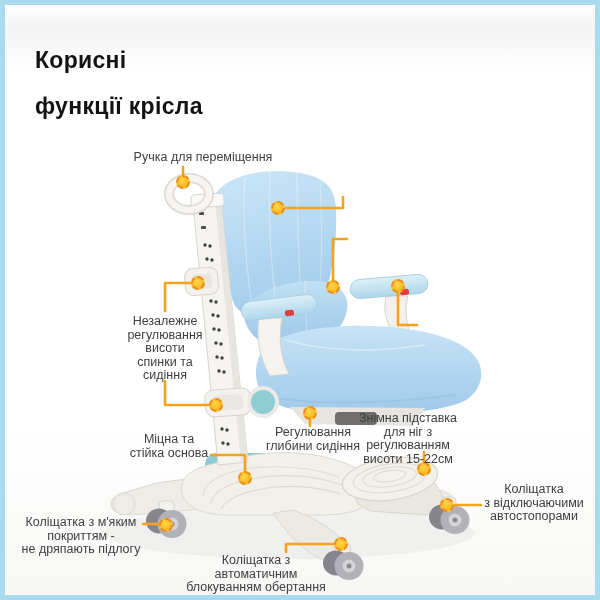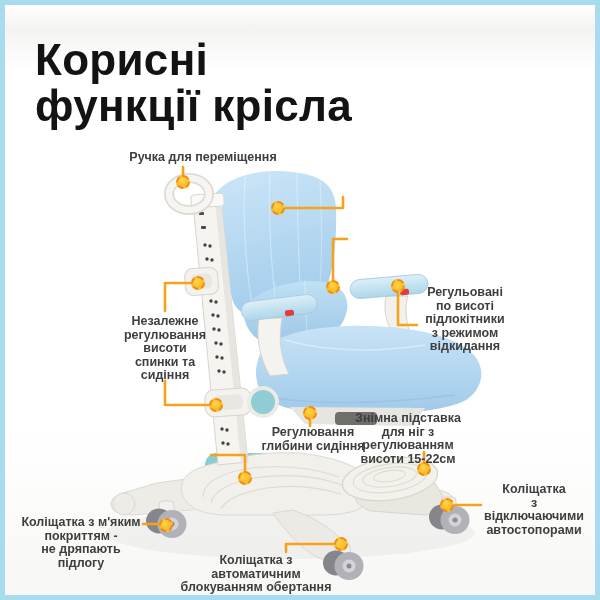--- a/index.html
+++ b/index.html
@@ -7,27 +7,27 @@
     position:relative;
     width:600px;height:600px;
     box-sizing:border-box;
     border:5px solid #a9dbef;
     background:linear-gradient(180deg,#ffffff 0%,#f3f3f2 4%,#ffffff 11%,#ffffff 72%,#f7f7f5 100%);
     overflow:hidden;
     font-family:"Liberation Sans", sans-serif;
   }
   .title{
     position:absolute;left:30px;top:32px;
-    font-size:44px;line-height:46px;font-weight:800;
+    font-size:23px;line-height:46px;font-weight:800;
     color:#131313;letter-spacing:.3px;white-space:pre-line;
   }
   .layer{position:absolute;left:0;top:0;width:600px;height:600px;pointer-events:none;}
   .callout{
     position:absolute;
-    font-size:12.5px;line-height:13.5px;font-weight:700;
+    font-size:12.5px;line-height:13.5px;font-weight:400;
     color:#3e3e3e;text-align:center;white-space:pre-line;
   }
   .c-handle{left:118px;top:146px;width:160px;}
   .c-backrest{left:277px;top:151px;width:132px;}
   .c-lumbar{left:330px;top:215px;width:140px;}
   .c-armrests{left:400px;top:281px;width:120px;}
   .c-independent{left:100px;top:310px;width:120px;}
   .c-base{left:106px;top:428px;width:116px;}
   .c-depth{left:240px;top:421px;width:136px;}
   .c-footrest{left:336px;top:407px;width:134px;}
@@ -226,30 +226,27 @@
   <span class="dot" style="left:297.5px;top:400.5px"></span>
   <span class="dot" style="left:411.5px;top:456.5px"></span>
   <span class="dot" style="left:434.5px;top:492.5px"></span>
   <span class="dot" style="left:153.5px;top:512.5px"></span>
   <span class="dot" style="left:328.5px;top:531.5px"></span>
 
   <h1 class="title" style="margin:0">Корисні
 функції крісла</h1>
 
   <div class="callout c-handle">Ручка для переміщення</div>
-  <div class="callout c-armrests">Регульовані
-по висоті
-підлокітники
-з режимом
-відкидання</div>
   <div class="callout c-independent">Незалежне
 регулювання
 висоти
 спинки та
 сидіння</div>
+  <div class="callout c-base">Міцна та
+стійка основа</div>
   <div class="callout c-depth">Регулювання
 глибини сидіння</div>
   <div class="callout c-footrest">Знімна підставка
 для ніг з регулюванням
 висоти 15-22см</div>
   <div class="callout c-soft">Коліщатка з м'яким
 покриттям -
 не дряпають підлогу</div>
   <div class="callout c-autostop">Коліщатка
 з відключаючими

